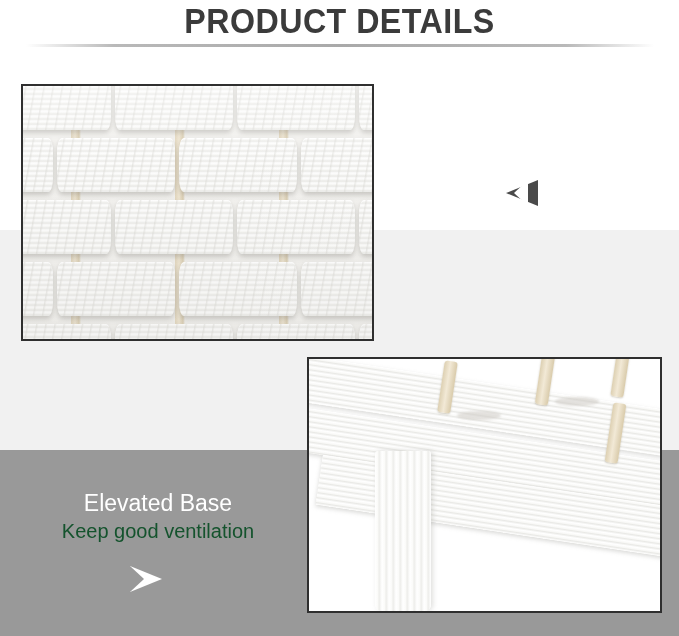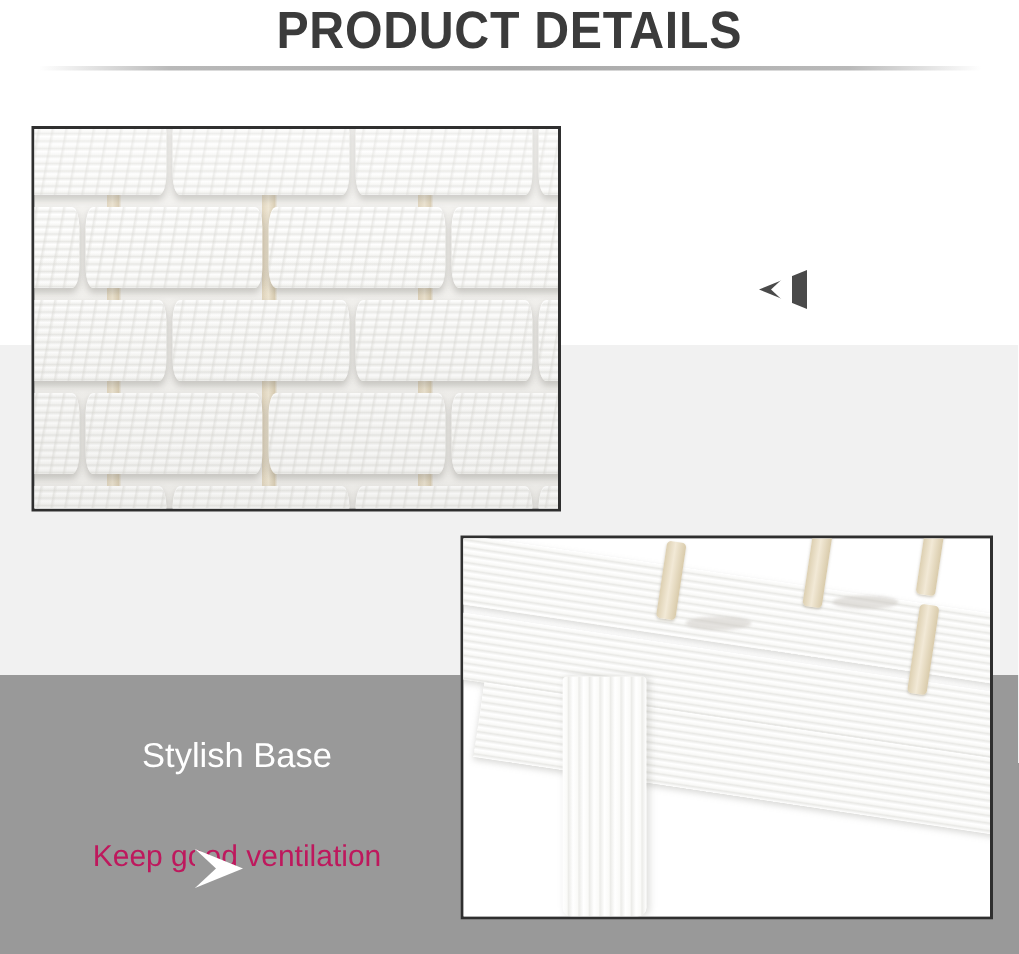--- a/index.html
+++ b/index.html
@@ -241,21 +241,21 @@
     white-space: nowrap;
   }
   .callout-sub {
     font-size: 20px;
     line-height: 27px;
     white-space: nowrap;
   }
   #callout-woven .callout-title { color: #3d3d3d; }
   #callout-woven .callout-sub   { color: #585858; }
   #callout-elevated .callout-title { color: #ffffff; }
-  #callout-elevated .callout-sub   { color: #be185d; margin-top: 40px; }
+  #callout-elevated .callout-sub   { color: #14532d; }
 
   .arrow {
     position: absolute;
     width: 0;
     height: 0;
   }
   #arrow-left {
     left: 506px;
     top: 180px;
     border-top: 13px solid transparent;
@@ -357,18 +357,18 @@
       <div class="gap-shadow" style="left:148px; top:52px; width:44px; height:9px;"></div>
       <div class="gap-shadow" style="left:246px; top:38px; width:44px; height:9px;"></div>
 
       <div class="leg"></div>
     </div>
   </div>
 
   <div class="arrow" id="arrow-left"></div>
 
   <div class="callout" id="callout-elevated">
-    <div class="callout-title">Stylish Base</div>
+    <div class="callout-title">Elevated Base</div>
     <div class="callout-sub">Keep good ventilation</div>
   </div>
   <div class="arrow" id="arrow-right"></div>
 
 </div>
 
 </body></html>

